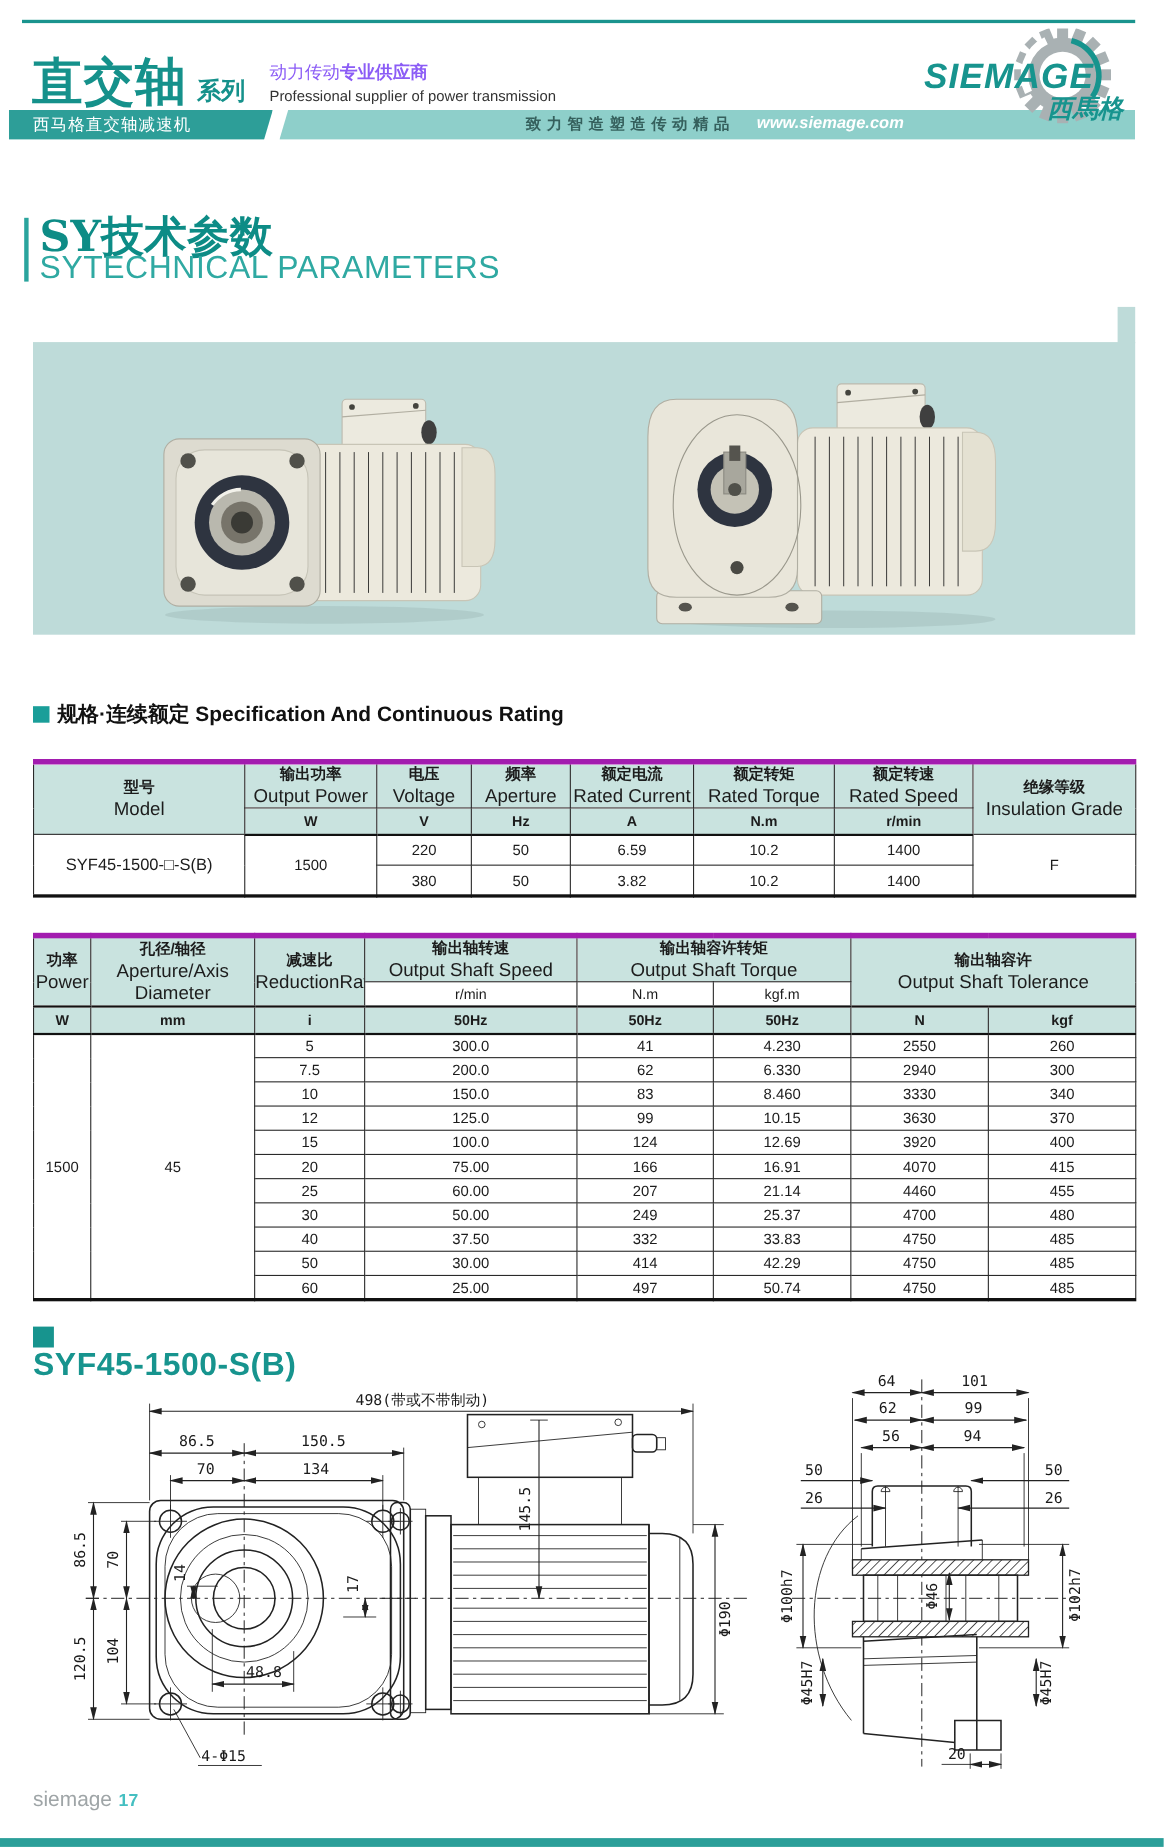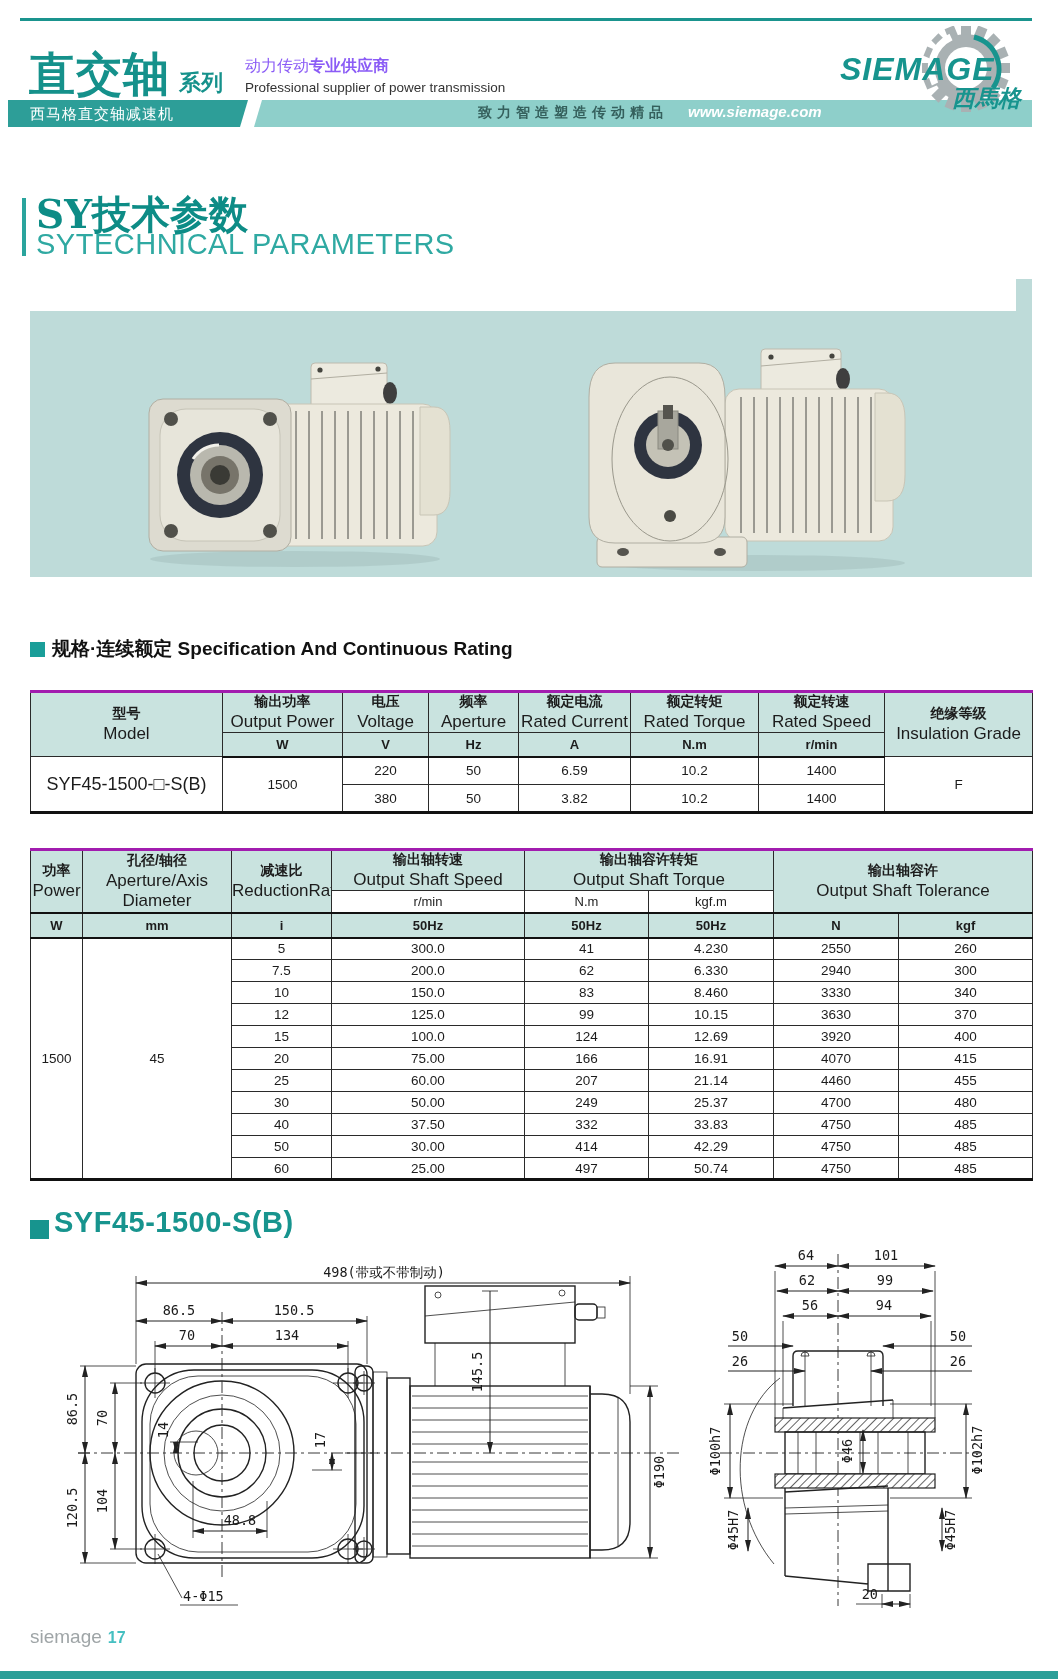--- a/index.html
+++ b/index.html
@@ -37,31 +37,31 @@
 
   
   .spec-head{left:30px;top:636px;display:flex;align-items:center;}
   .spec-sq{width:15px;height:15px;background:#1a9e99;margin-right:7px;}
   .spec-txt{font-size:19px;font-weight:800;color:#111;}
 
   
   table.t{border-collapse:collapse;table-layout:fixed;width:1002px;font-size:13px;}
   table.t th,table.t td{border:1px solid #2a2a2a;text-align:center;vertical-align:middle;
     padding:0;font-weight:400;overflow:hidden;}
-  table.t{border-top:3px solid #a21caf;border-bottom:3px solid #111;}
+  table.t{border-top:5px solid #a21caf;border-bottom:3px solid #111;}
   .hbg{background:#c9e3df;}
   .cn{font-size:14px;font-weight:700;}
   .en{font-size:17px;font-weight:400;margin-top:1px;}
   tr.units th{border-bottom:2px solid #111;font-size:13px;font-weight:600;}
   #t2 tr.units th{border-top:2px solid #111;}
   .dcell{font-size:13.5px;}
-  .model-cell{font-size:18px;}
-
-  
-  .model-head{left:30px;top:1206px;display:flex;align-items:flex-end;}
+  .model-cell{font-size:15px;}
+
+  
+  .model-head{left:30px;top:1206px;display:flex;align-items:flex-start;flex-direction:column;}
   .model-sq{width:19px;height:19px;background:#17948e;margin-right:5px;}
   .model-txt{font-size:29px;font-weight:600;color:#17948e;letter-spacing:.5px;}
 
   
   svg .ol{stroke:#222;stroke-width:1.4;fill:none;}
   svg .th{stroke:#222;stroke-width:.8;fill:none;}
   svg .dl{stroke:#222;stroke-width:1;fill:none;}
   svg .cl{stroke:#222;stroke-width:.9;fill:none;stroke-dasharray:12 4 3 4;}
   svg text.dim{font-family:"DejaVu Sans Mono","Liberation Mono",monospace;font-size:13.5px;fill:#1a1a1a;}
 

